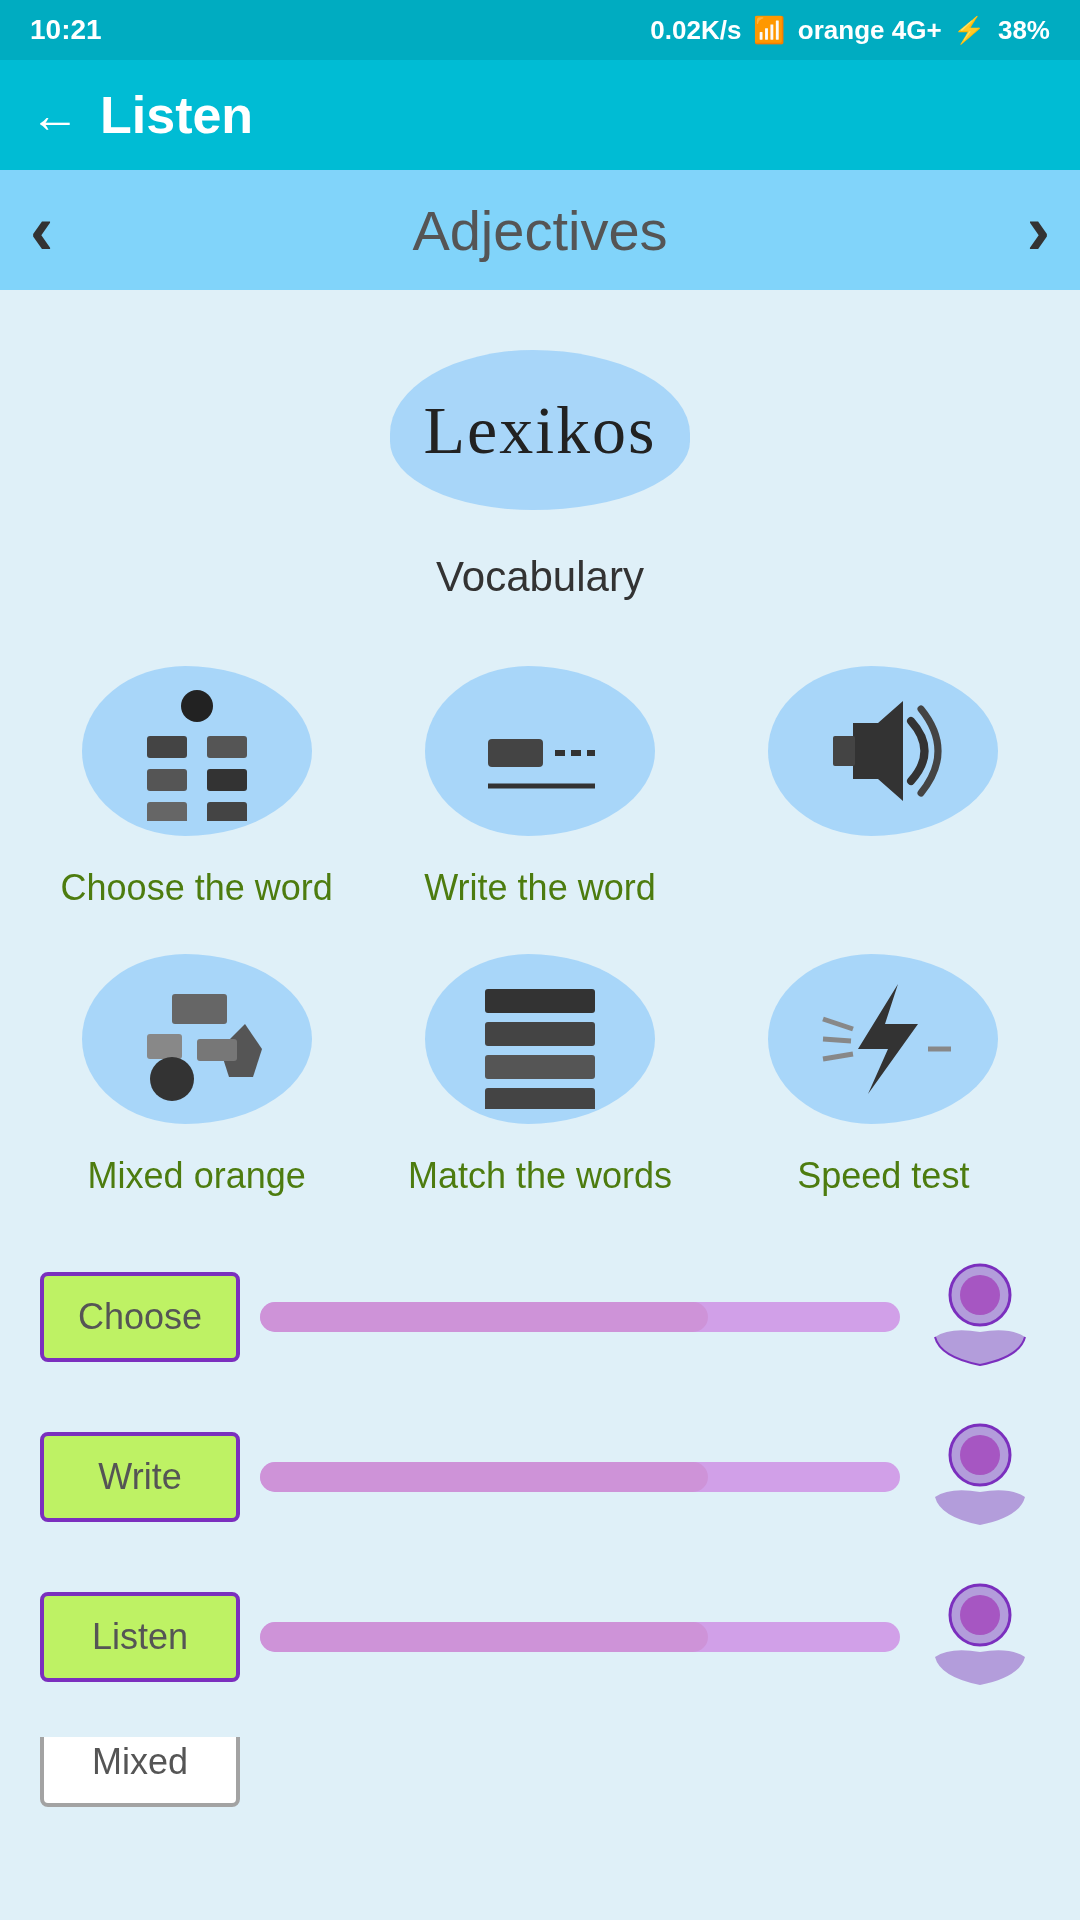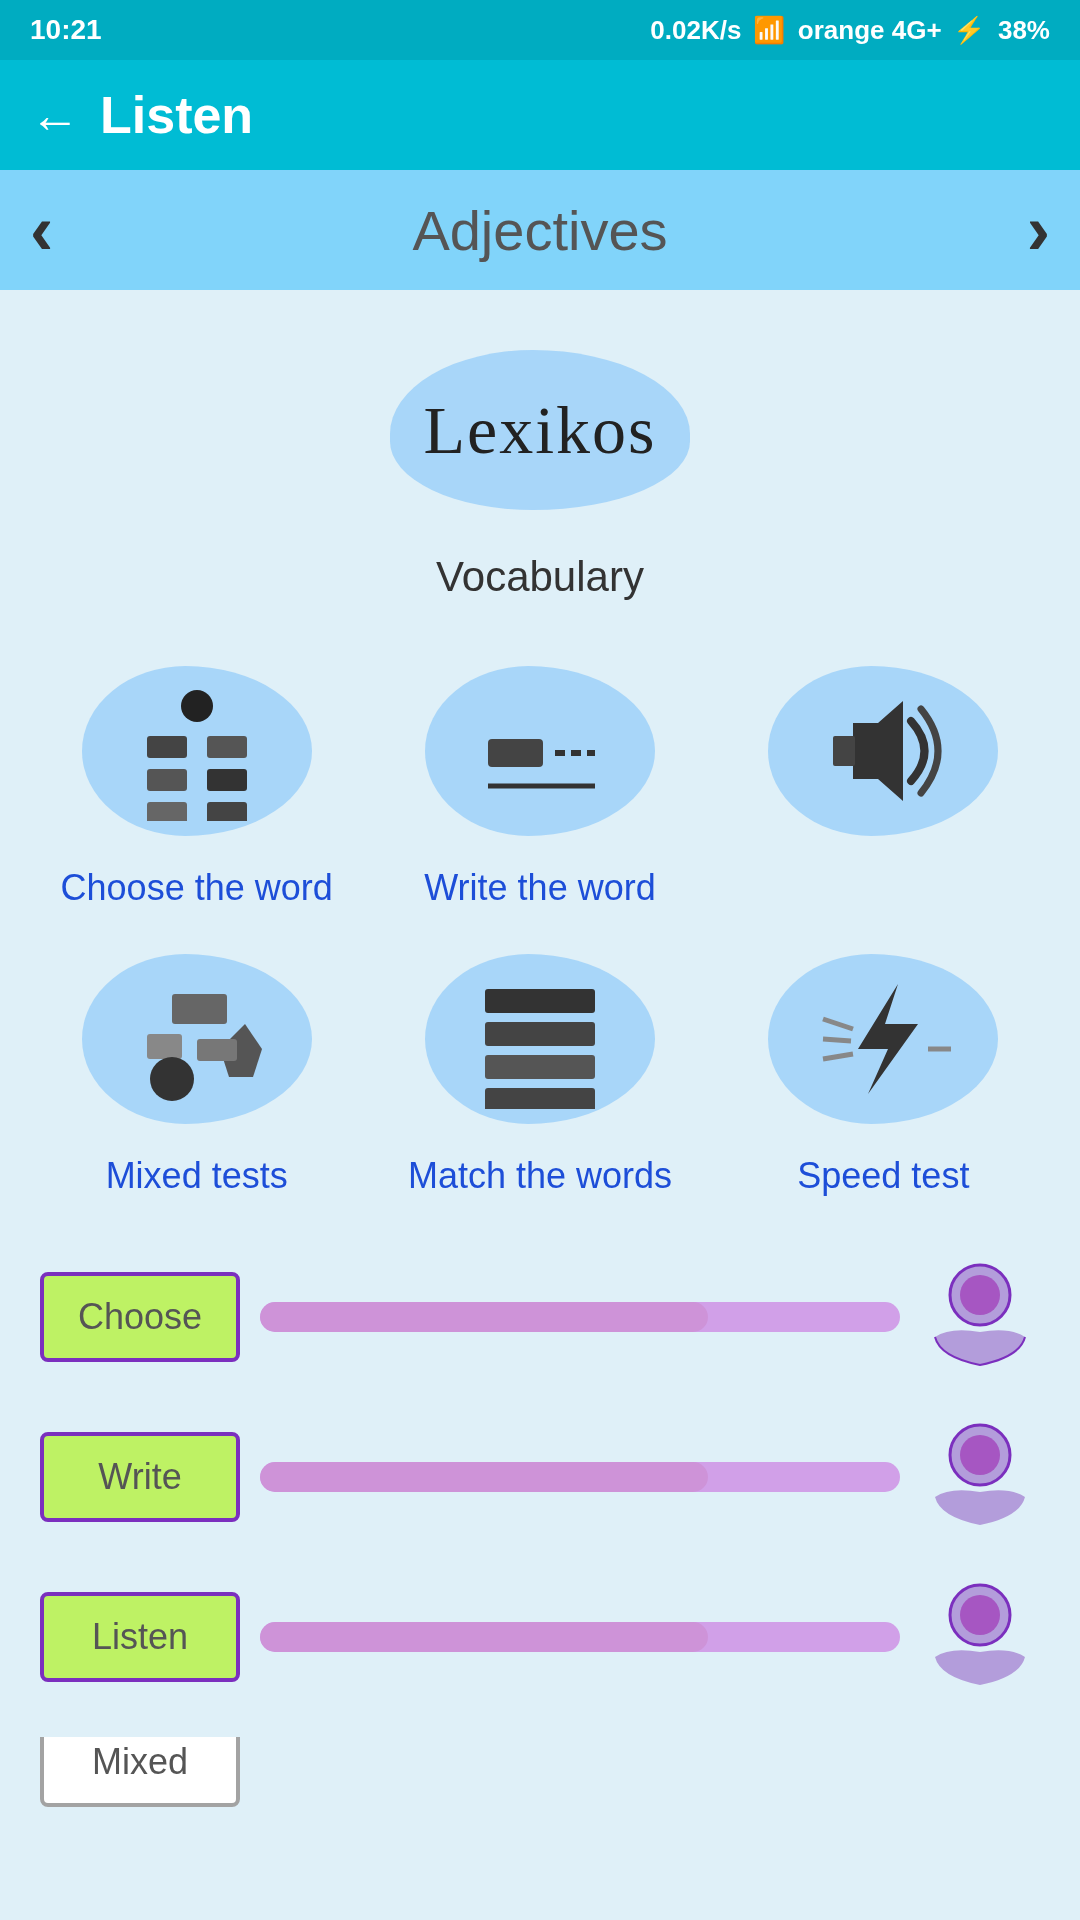--- a/index.html
+++ b/index.html
@@ -151,21 +151,21 @@
       background: #90caf9;
       border-radius: 45% 55% 55% 45% / 50% 50% 50% 50%;
       opacity: 0.7;
     }
     .test-icon-svg {
       position: relative;
       z-index: 1;
     }
     .test-label {
       font-size: 36px;
-      color: #1d4ed8;
+      color: #4d7c0f;
       text-align: center;
       font-weight: 400;
     }
 
     
     .progress-section {
       display: flex;
       flex-direction: column;
       gap: 40px;
       padding-bottom: 40px;
@@ -328,21 +328,21 @@
         <div class="test-splash"></div>
         <svg class="test-icon-svg" width="160" height="140" viewBox="0 0 160 140">
 
           <rect x="55" y="25" width="55" height="30" rx="3" fill="#666"></rect>
           <rect x="30" y="65" width="35" height="25" rx="3" fill="#888"></rect>
           <polygon points="128,55 145,80 136,108 112,108 103,80" fill="#555"></polygon>
           <circle cx="55" cy="110" r="22" fill="#333"></circle>
           <rect x="80" y="70" width="40" height="22" rx="3" fill="#777"></rect>
         </svg>
       </div>
-      <span class="test-label">Mixed tests</span>
+      <span class="test-label">Mixed orange</span>
     </div>
 
     <div class="test-item">
       <div class="test-icon-container">
         <div class="test-splash"></div>
         <svg class="test-icon-svg" width="160" height="140" viewBox="0 0 160 140">
 
           <rect x="25" y="20" width="110" height="24" rx="3" fill="#333"></rect>
           <rect x="25" y="53" width="110" height="24" rx="3" fill="#444"></rect>
           <rect x="25" y="86" width="110" height="24" rx="3" fill="#555"></rect>

